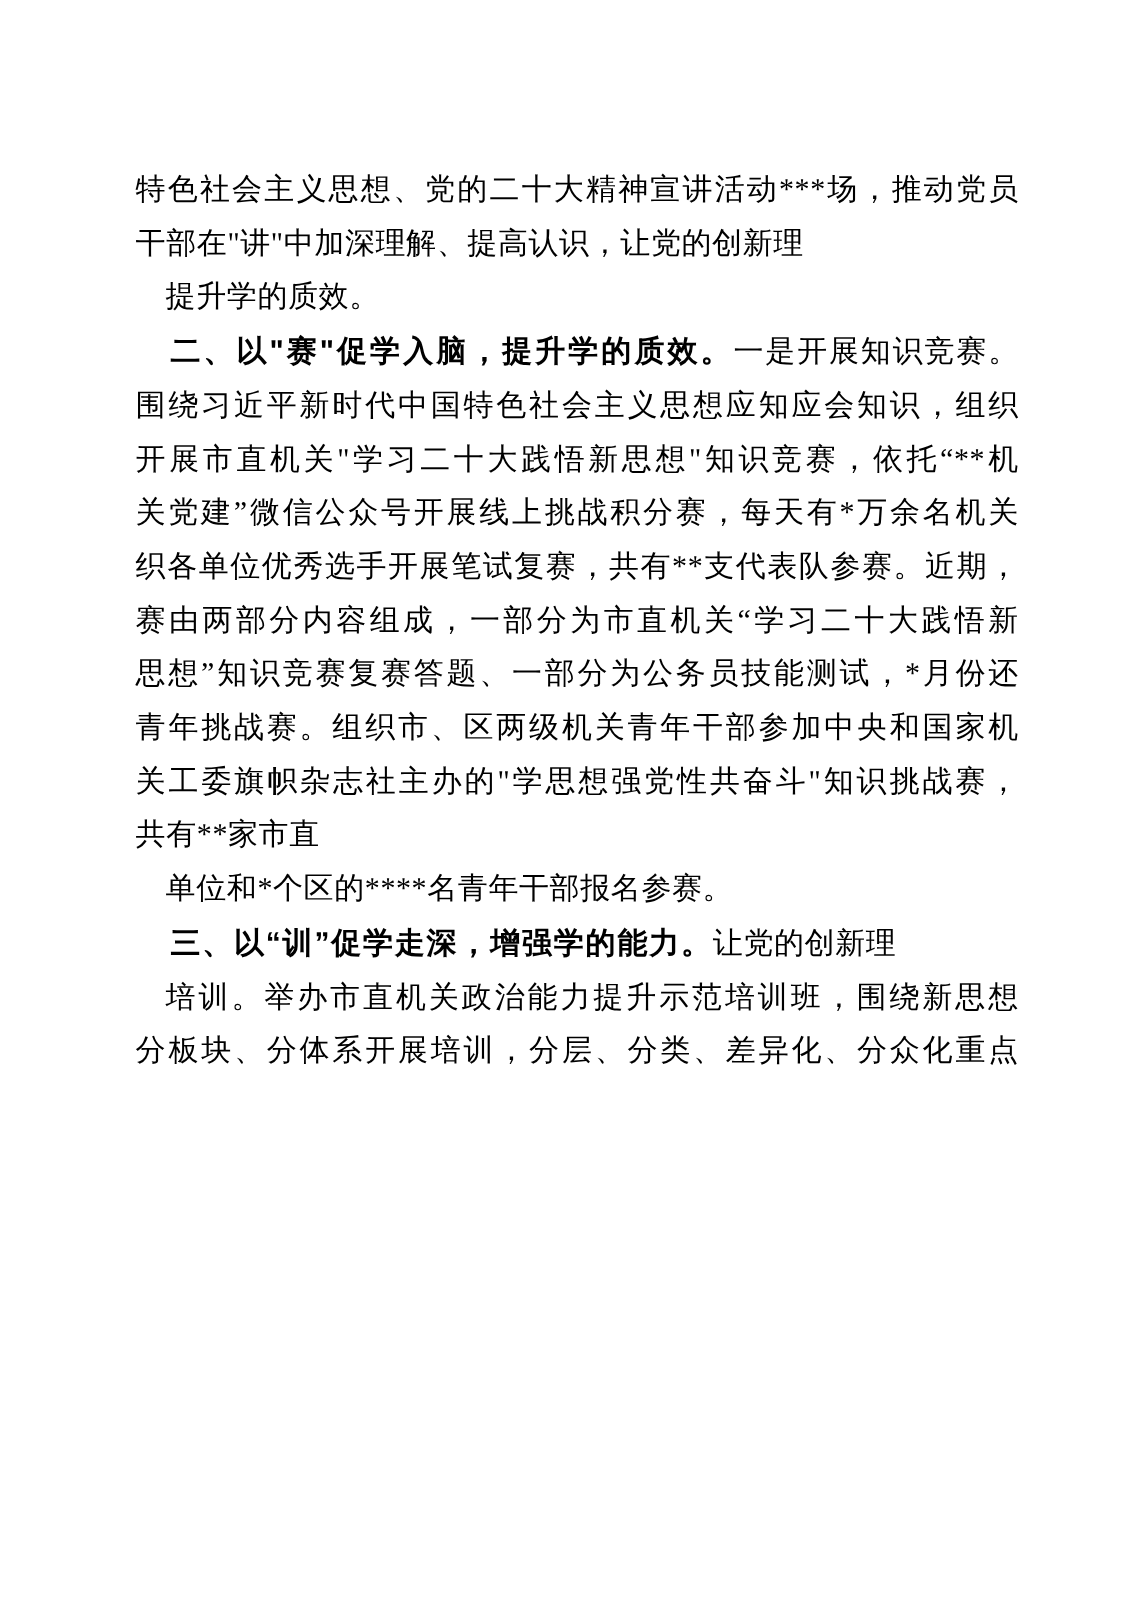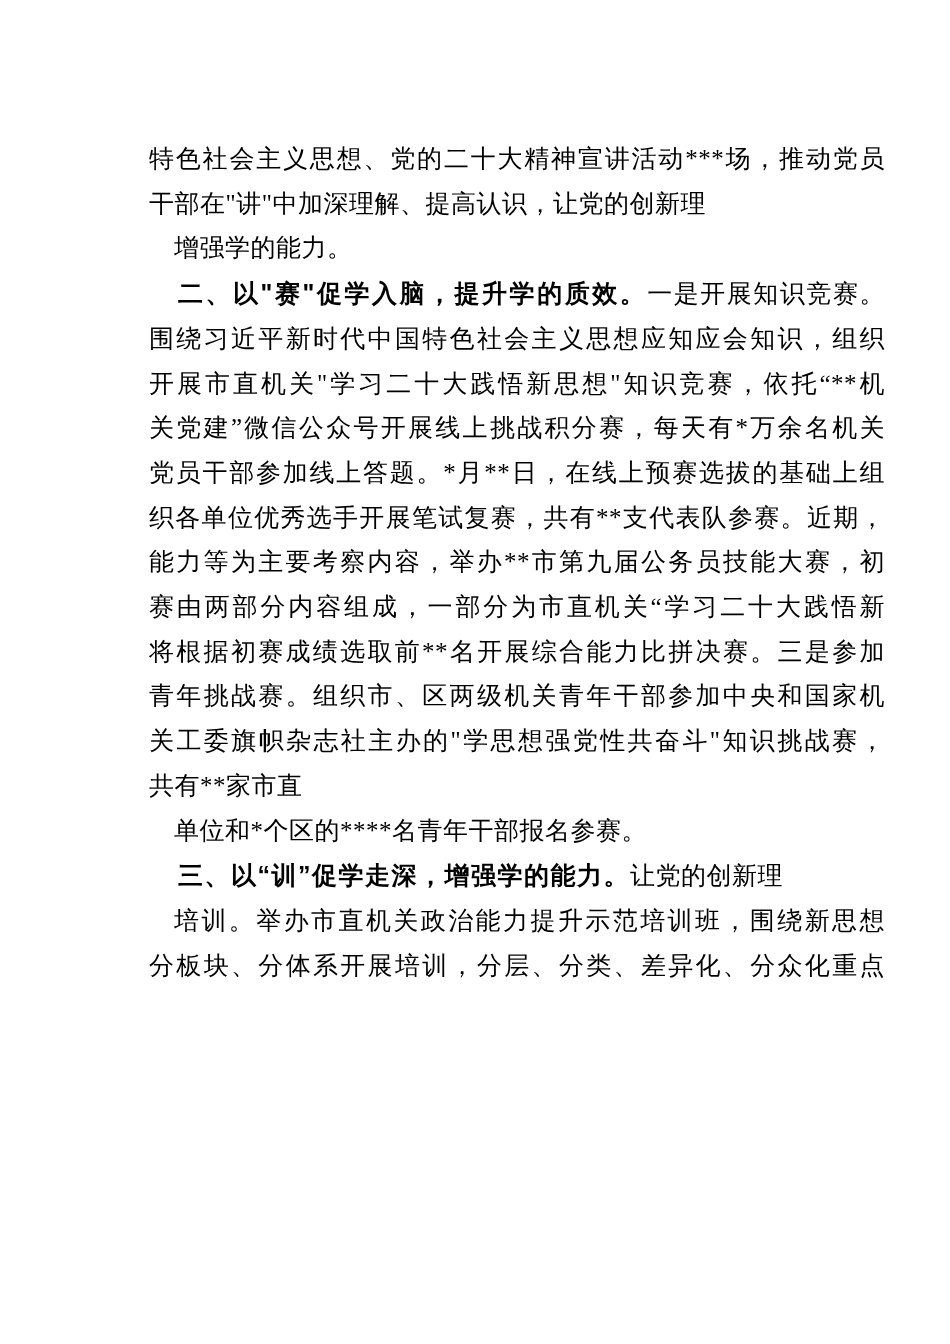--- a/index.html
+++ b/index.html
@@ -37,33 +37,31 @@
   .seg-bold {
     font-family: "Liberation Sans", sans-serif;
     font-weight: 700;
     letter-spacing: 1.5px;
   }
 </style>
 </head>
 <body>
 
 <div class="page">
-  <div class="doc" id="doc" style="color: rgb(0, 0, 0); margin-left: 36px;">
+  <div class="doc" id="doc" style="color: rgb(0, 0, 0);">
       <div class="line justify" style="padding-left: 0px;"><span class="seg">特色社会主义思想、党的二十大精神宣讲活动***场，推动党员</span></div>
       <div class="line" style="padding-left: 0px;"><span class="seg">干部在"讲"中加深理解、提高认识，让党的创新理</span></div>
-      <div class="line" style="padding-left: 25px;"><span class="seg">增强学的能力。</span></div>
+      <div class="line" style="padding-left: 25px;"><span class="seg">提升学的质效。</span></div>
       <div class="line justify" style="padding-left: 29px;"><span class="seg-bold">二、以"赛"促学入脑，提升学的质效。</span><span class="seg">一是开展知识竞赛。</span></div>
       <div class="line justify" style="padding-left: 0px;"><span class="seg">围绕习近平新时代中国特色社会主义思想应知应会知识，组织</span></div>
       <div class="line justify" style="padding-left: 0px;"><span class="seg">开展市直机关"学习二十大践悟新思想"知识竞赛，依托“**机</span></div>
       <div class="line justify" style="padding-left: 0px;"><span class="seg">关党建”微信公众号开展线上挑战积分赛，每天有*万余名机关</span></div>
-      <div class="line justify" style="padding-left: 0px;"><span class="seg">党员干部参加线上答题。*月**日，在线上预赛选拔的基础上组</span></div>
       <div class="line justify" style="padding-left: 0px;"><span class="seg">织各单位优秀选手开展笔试复赛，共有**支代表队参赛。近期，</span></div>
-      <div class="line justify" style="padding-left: 0px;"><span class="seg">能力等为主要考察内容，举办**市第九届公务员技能大赛，初</span></div>
       <div class="line justify" style="padding-left: 0px;"><span class="seg">赛由两部分内容组成，一部分为市直机关“学习二十大践悟新</span></div>
-      <div class="line justify" style="padding-left: 0px;"><span class="seg">将根据初赛成绩选取前**名开展综合能力比拼决赛。三是参加</span></div>
+      <div class="line justify" style="padding-left: 0px;"><span class="seg">思想”知识竞赛复赛答题、一部分为公务员技能测试，*月份还</span></div>
       <div class="line justify" style="padding-left: 0px;"><span class="seg">青年挑战赛。组织市、区两级机关青年干部参加中央和国家机</span></div>
       <div class="line justify" style="padding-left: 0px;"><span class="seg">关工委旗帜杂志社主办的"学思想强党性共奋斗"知识挑战赛，</span></div>
       <div class="line" style="padding-left: 0px;"><span class="seg">共有**家市直</span></div>
       <div class="line" style="padding-left: 25px;"><span class="seg">单位和*个区的****名青年干部报名参赛。</span></div>
       <div class="line" style="padding-left: 29px;"><span class="seg-bold">三、以“训”促学走深，增强学的能力。</span><span class="seg">让党的创新理</span></div>
       <div class="line justify" style="padding-left: 25px;"><span class="seg">培训。举办市直机关政治能力提升示范培训班，围绕新思想</span></div>
       <div class="line justify" style="padding-left: 0px; font-family: Liberation Serif, serif;"><span class="seg">分板块、分体系开展培训，分层、分类、差异化、分众化重点</span></div>
     </div>
 </div>
 

